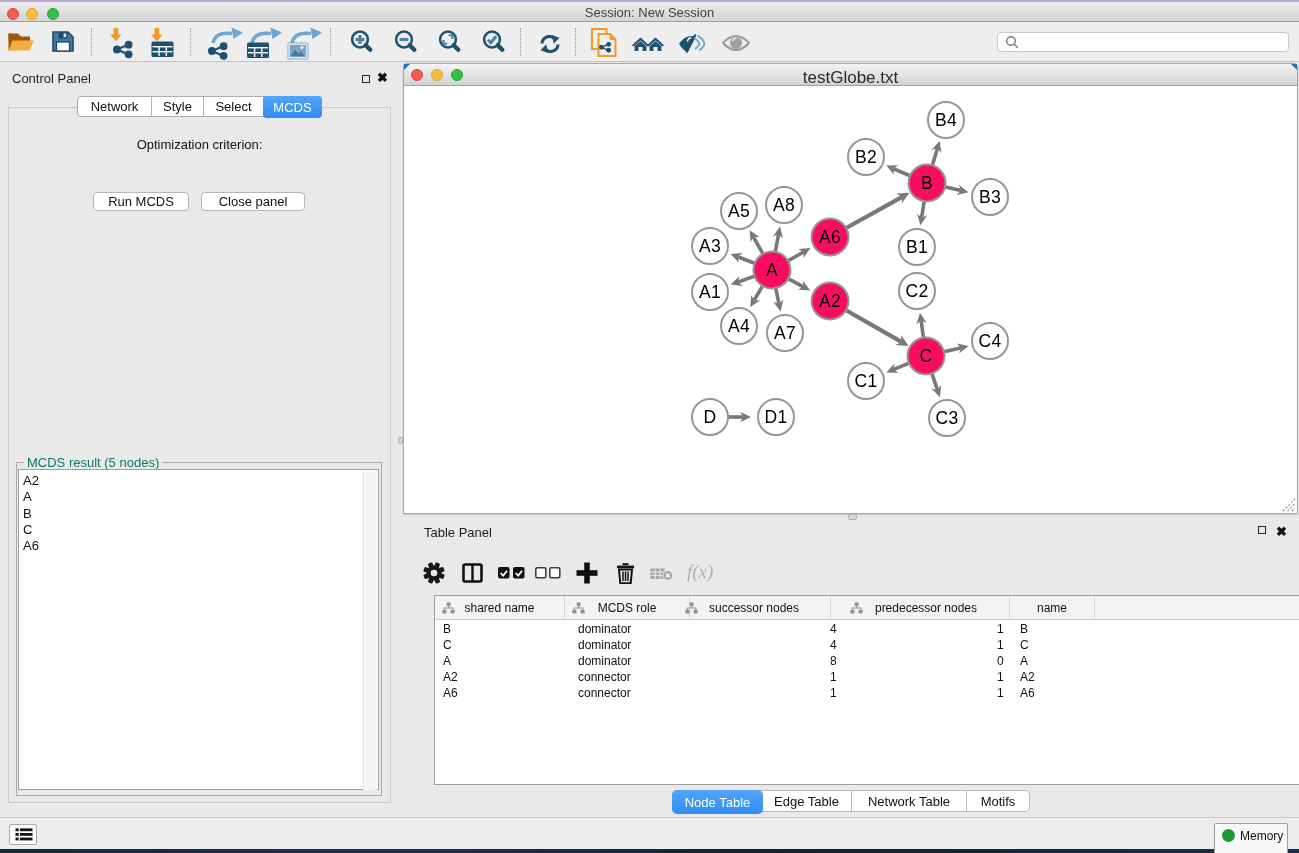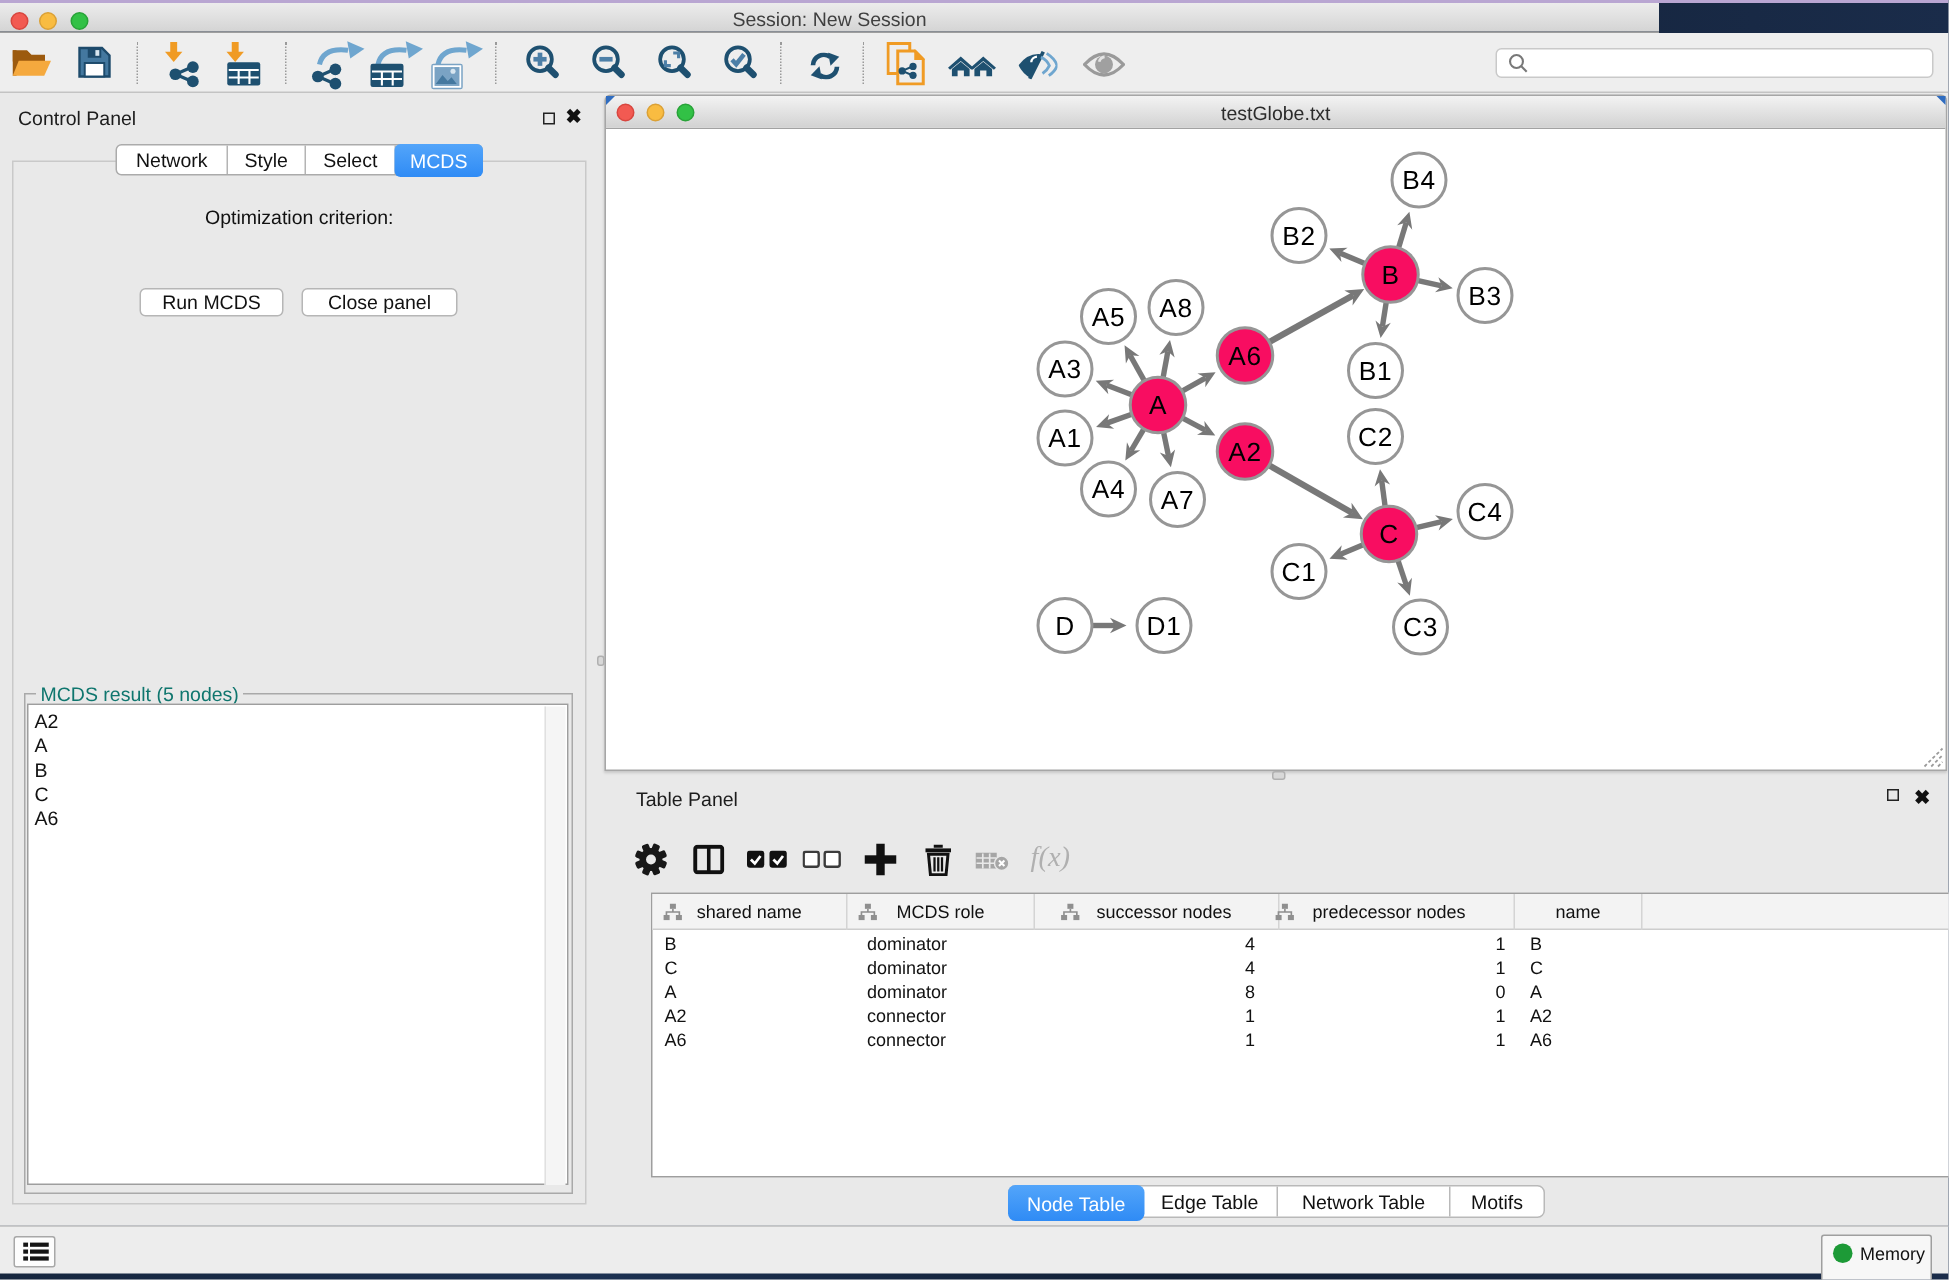--- a/index.html
+++ b/index.html
@@ -2,21 +2,21 @@
 <html><head>
 <meta charset="utf-8">
 <style>
 * { margin:0; padding:0; box-sizing:border-box; }
 html,body { width:1299px; height:853px; overflow:hidden; }
 body { font-family:"Liberation Sans",sans-serif; position:relative;
   background:linear-gradient(90deg,#16263e,#1c3152 30%,#122036 60%,#1a2c4a); }
 .abs { position:absolute; }
 
 #deskTop { left:0; top:0; width:1299px; height:2px; background:#b9a6d2; }
-#titlebar { left:0; top:2px; width:1106px; height:20px;
+#titlebar { left:0; top:2px; width:1299px; height:20px;
   background:linear-gradient(#ececec,#d4d4d4); border-bottom:1px solid #9e9e9e; }
 #titlebar .title { position:absolute; left:0; right:0; top:3px; text-align:center;
   font-size:13px; color:#3f3f3f; }
 .tl { position:absolute; width:12px; height:12px; border-radius:50%; top:6px; }
 .tl.r { background:#f25a52; border:1px solid #d8463f; }
 .tl.y { background:#f9bc41; border:1px solid #dba136; }
 .tl.g { background:#32c146; border:1px solid #28a338; }
 #toolbar { left:0; top:22px; width:1299px; height:40px; background:#eeeeee;
   border-bottom:1px solid #c3c3c3; }
 .tsep { position:absolute; top:6px; height:28px; width:0;
@@ -57,21 +57,21 @@
 .handle { position:absolute; background:#d8d8d8; border:1px solid #b0b0b0;
   border-radius:2px; }
 
 #netwin { left:403px; top:1px; width:895px; height:451px; background:#fff;
   border:1px solid #a6a6a6; border-radius:4px 4px 0 0;
   box-shadow:0 1px 2px rgba(0,0,0,.15); }
 #netwin .bar { position:absolute; left:0; top:0; right:0; height:22px;
   background:linear-gradient(#f3f3f3,#d2d2d2); border-bottom:1px solid #a2a2a2;
   border-radius:4px 4px 0 0; }
 #netwin .bar .title { position:absolute; left:0; right:0; top:4px; text-align:center;
-  font-size:13px; color:#2b2b2b; }
+  font-size:17px; color:#2b2b2b; }
 #netwin .tl { top:5px; }
 #netcorner { position:absolute; right:0; top:0; width:0; height:0;
   border-top:6px solid #2f6cc0; border-left:6px solid transparent; }
 
 #tpTitle { left:424px; top:463px; font-size:13px; color:#1c1c1c; }
 #tableWrap { left:417px; top:533px; width:873px; height:190px; background:#fff;
   border:1px solid #9e9e9e;margin-left:17px; }
 #thead { position:absolute; left:0; top:0; right:0; height:24px; background:#f3f3f3;
   border-bottom:1px solid #cdcdcd; font-size:12px; color:#111; }
 #thead .col { position:absolute; top:0; height:24px; border-right:1px solid #d4d4d4; }
@@ -447,21 +447,21 @@
         </div>
       <div class="col" style="left:130px; width:125px;">
           <div style="position:absolute;left:7px;top:6px;line-height:0"><svg width="13" height="12" viewBox="0 0 13 12">
               <rect x="4.6" y="0.5" width="4" height="3.4" fill="#8f8f8f"></rect>
               <path d="M6.6 4 v2 M2.3 8 v-2 h8.6 v2" stroke="#8f8f8f" stroke-width="1.1" fill="none"></path>
               <rect x="0.4" y="8" width="4" height="3.4" fill="#8f8f8f"></rect>
               <rect x="8.6" y="8" width="4" height="3.4" fill="#8f8f8f"></rect>
             </svg></div>
           <div class="lab">MCDS role</div>
         </div>
-      <div class="col" style="left:265px; width:153px;">
+      <div class="col" style="left:243px; width:153px;">
           <div style="position:absolute;left:7px;top:6px;line-height:0"><svg width="13" height="12" viewBox="0 0 13 12">
               <rect x="4.6" y="0.5" width="4" height="3.4" fill="#8f8f8f"></rect>
               <path d="M6.6 4 v2 M2.3 8 v-2 h8.6 v2" stroke="#8f8f8f" stroke-width="1.1" fill="none"></path>
               <rect x="0.4" y="8" width="4" height="3.4" fill="#8f8f8f"></rect>
               <rect x="8.6" y="8" width="4" height="3.4" fill="#8f8f8f"></rect>
             </svg></div>
           <div class="lab">successor nodes</div>
         </div>
       <div class="col" style="left:408px; width:167px;">
           <div style="position:absolute;left:7px;top:6px;line-height:0"><svg width="13" height="12" viewBox="0 0 13 12">

